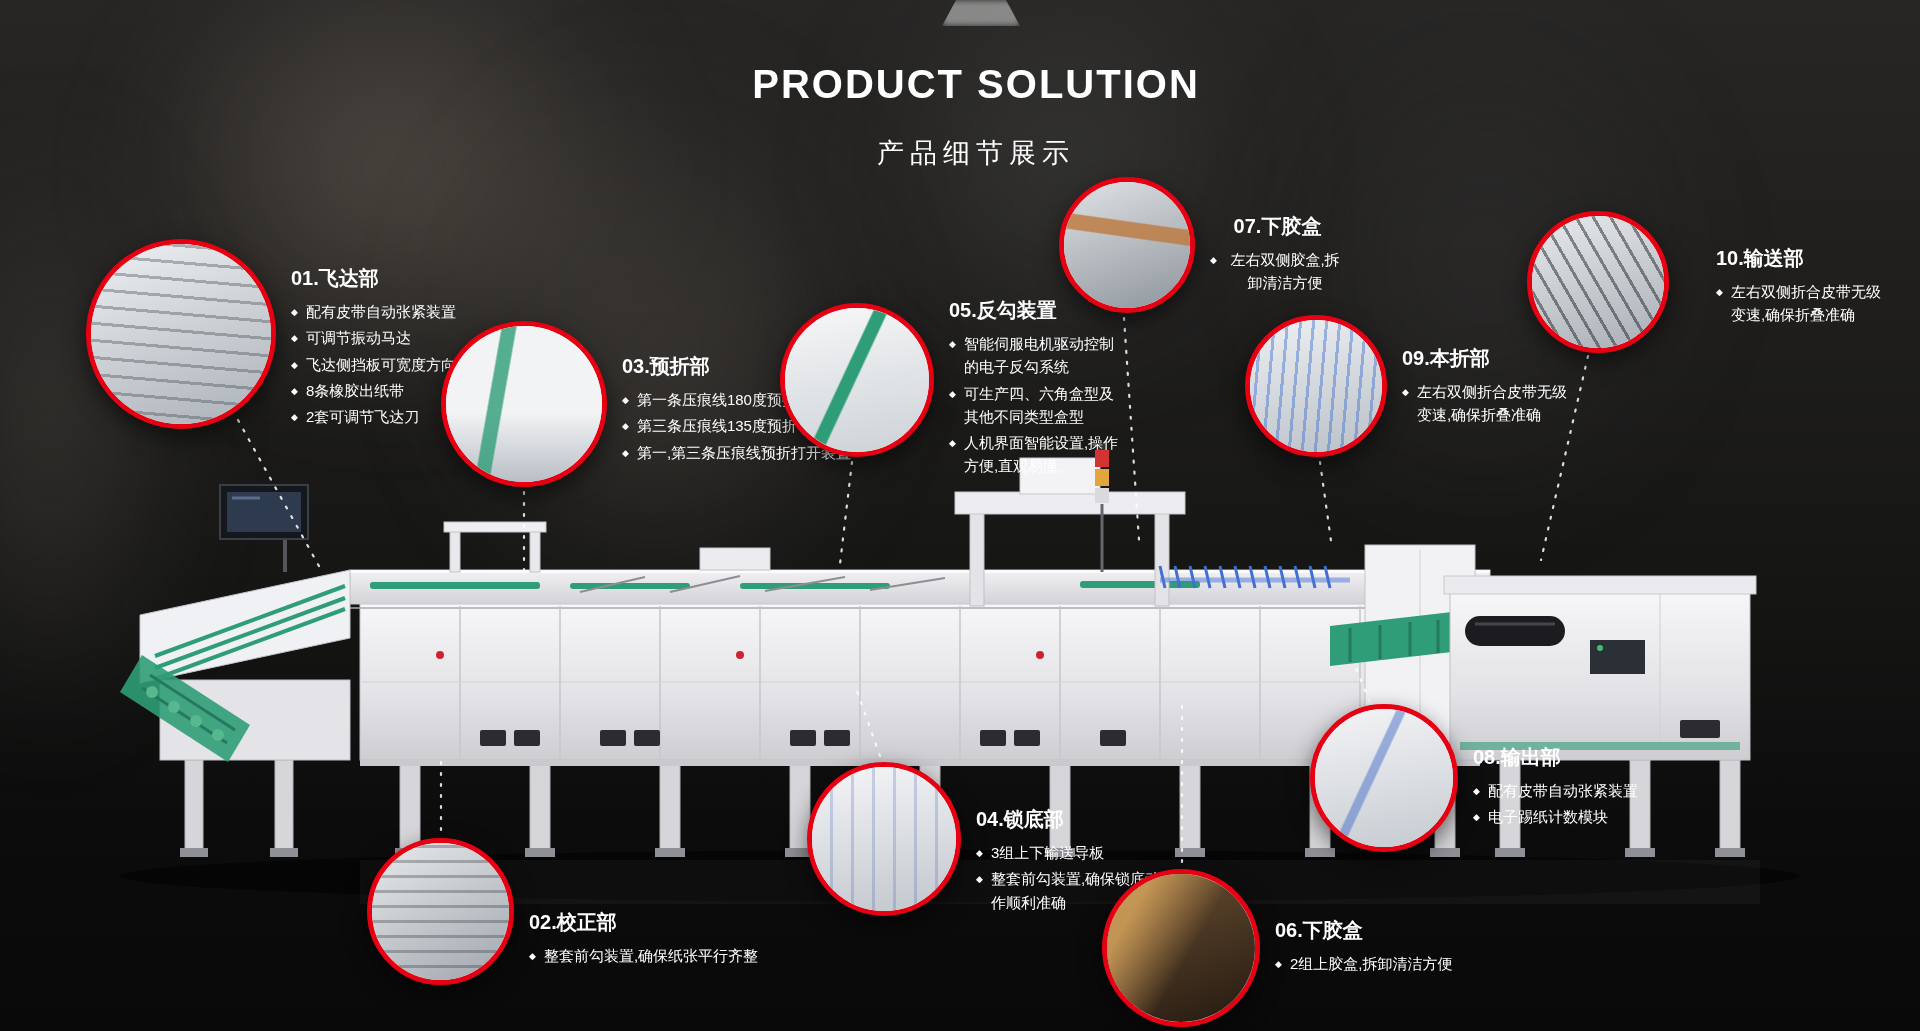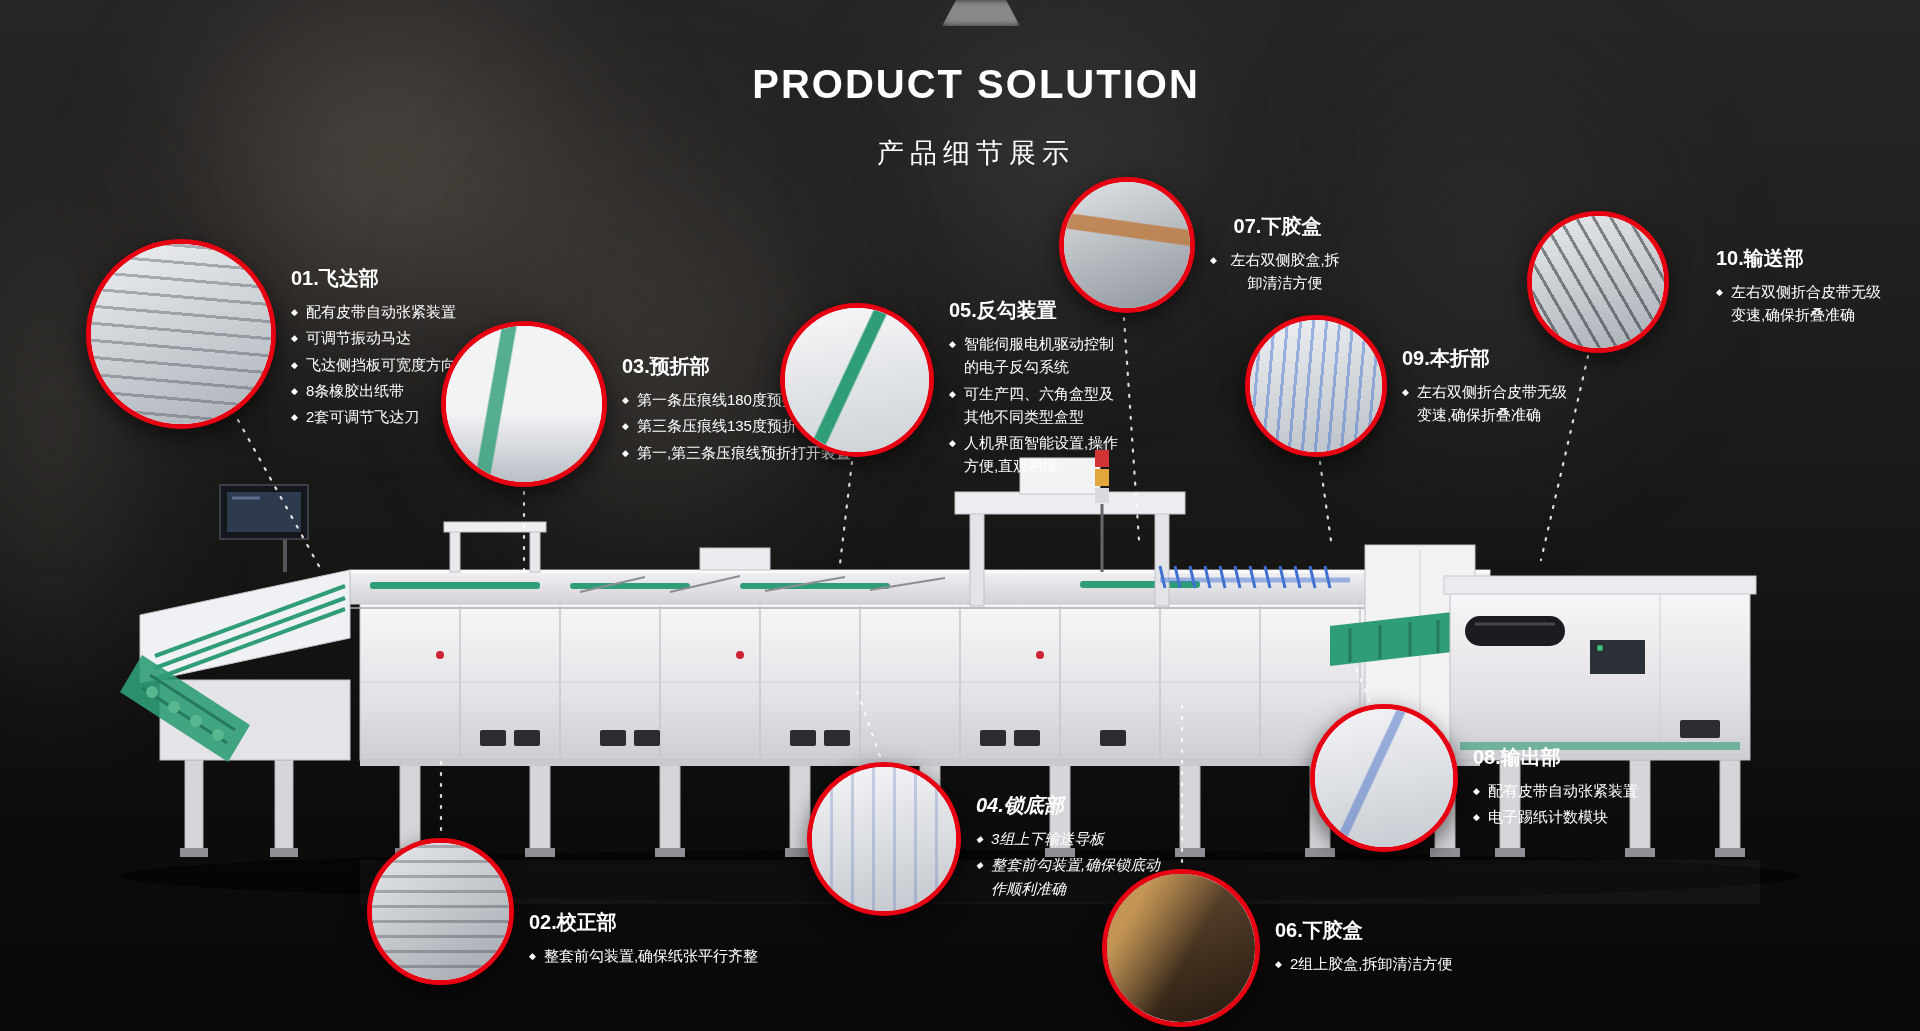--- a/index.html
+++ b/index.html
@@ -284,21 +284,21 @@
           <span>第一,第三条压痕线预折打开装置</span>
         </li>
     </ul>
   </div>
 </div>
 
 <div class="callout" style="left:807px;top:762px;">
   <div class="photo-ring" style="width:154px;height:154px;">
     <div class="photo p04"></div>
   </div>
-  <div class="ctext" style="margin-top:30px;width:185px;font-style:italic;">
+  <div class="ctext" style="margin-top:44px;width:185px;">
     <h3>04.锁底部</h3>
     <ul>
       <li>
           <span class="dia">◆</span>
           <span>3组上下输送导板</span>
         </li>
       <li>
           <span class="dia">◆</span>
           <span>整套前勾装置,确保锁底动作顺利准确</span>
         </li>

